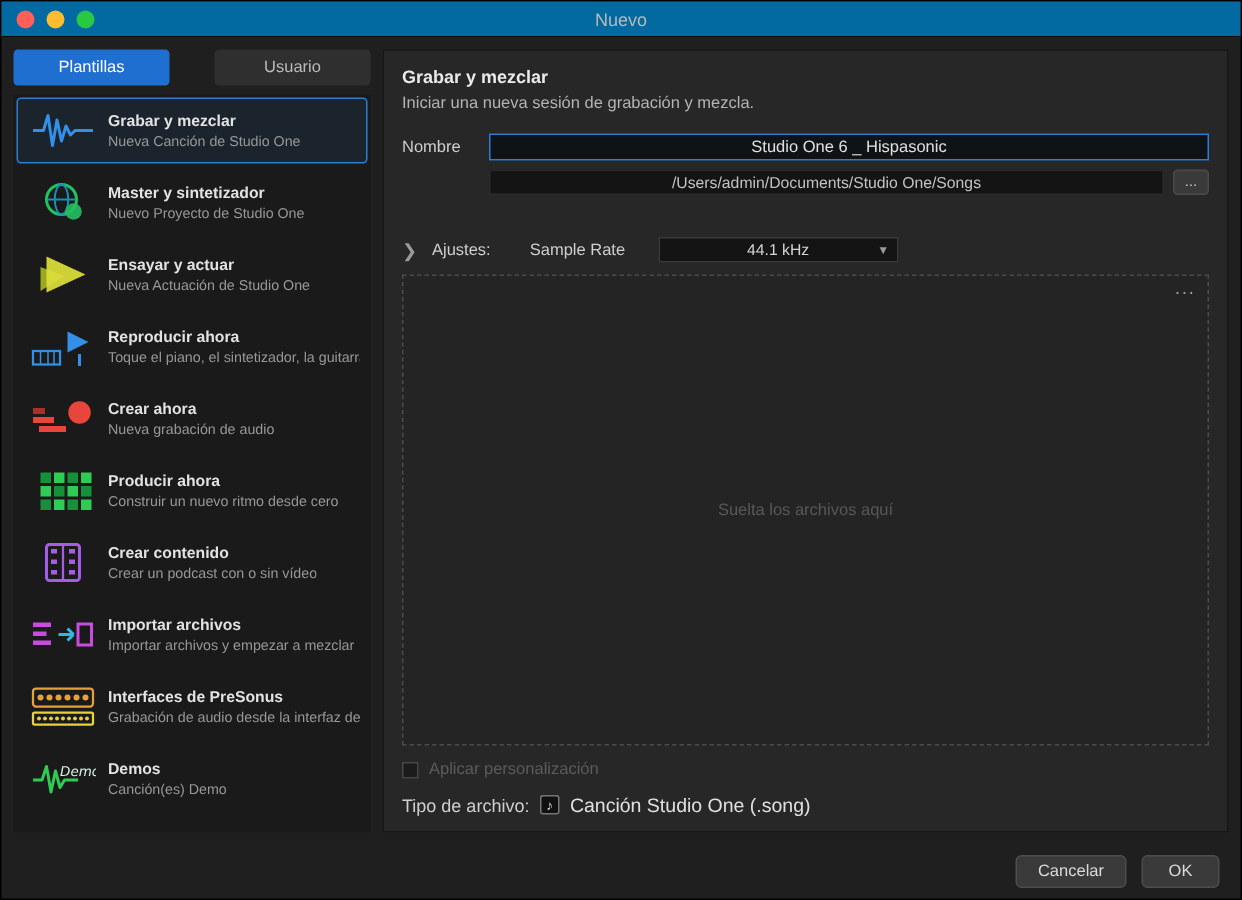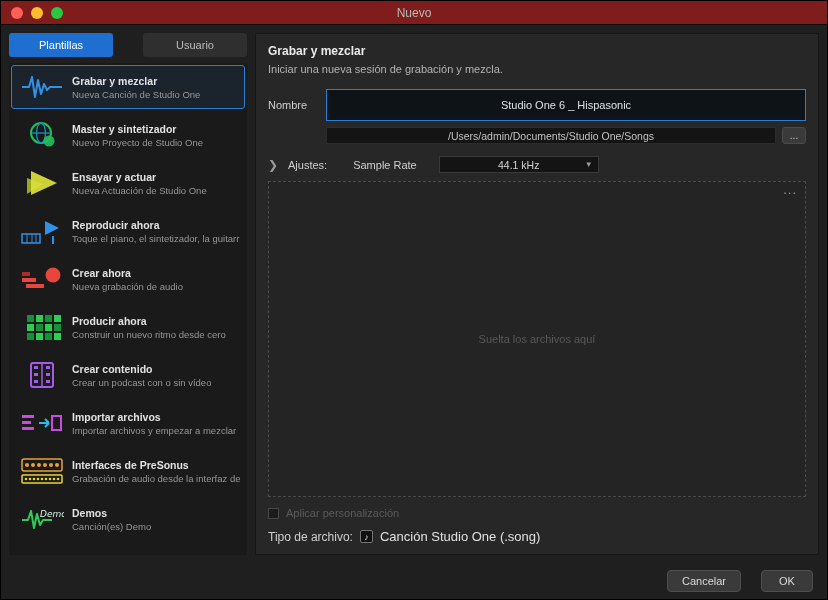--- a/index.html
+++ b/index.html
@@ -2,21 +2,21 @@
 <html><head>
 <meta charset="utf-8">
 <style>
   * { margin:0; padding:0; box-sizing:border-box; }
   html,body { width:828px; height:600px; overflow:hidden; background:#000;
               font-family:"Liberation Sans", sans-serif; }
   .window { position:absolute; inset:0; background:#1f1f1f; display:flex; flex-direction:column;
             border:1px solid #000; }
 
   
-  .titlebar { height:24px; background:#7f1d1d; border-bottom:1px solid #0a0a0a; position:relative;
+  .titlebar { height:24px; background:#0369a1; border-bottom:1px solid #0a0a0a; position:relative;
               display:flex; align-items:center; flex:0 0 auto; }
   .lights { display:flex; gap:8px; padding-left:10px; }
   .light { width:12px; height:12px; border-radius:50%; }
   .light.red { background:#ff5f57; } .light.yellow { background:#febc2e; } .light.green { background:#28c840; }
   .win-title { position:absolute; left:0; right:0; text-align:center; color:#b9b9b9; font-size:12px; }
 
   
   .content { flex:1; display:flex; gap:8px; padding:8px; min-height:0; }
 
   
@@ -37,23 +37,23 @@
   .tpl-sub { font-size:9.5px; color:#979797; white-space:nowrap; overflow:hidden; }
 
   
   .main { flex:1; background:#272727; border:1px solid #161616; display:flex; flex-direction:column;
           padding:10px 12px; min-width:0; }
   .main-title { font-size:12px; font-weight:bold; color:#eaeaea; }
   .main-desc { font-size:11px; color:#b3b3b3; margin:5px 0 14px 0; }
   .row { display:flex; align-items:center; }
   .name-row { gap:10px; margin-bottom:6px; }
   .field-label { font-size:11px; color:#cfcfcf; width:48px; flex:0 0 48px; }
-  .name-input { flex:1; height:32px; background:#0e1318; border:1px solid #2a7fd4; color:#e0e0e0;
+  .name-input { flex:1; height:18px; background:#0e1318; border:1px solid #2a7fd4; color:#e0e0e0;
                 font-size:11px; text-align:center; font-family:"Liberation Sans", sans-serif; outline:none; }
-  .path-row { gap:6px; margin-bottom:12px; padding-left:58px; }
+  .path-row { gap:6px; margin-bottom:28px; padding-left:58px; }
   .path-field { flex:1; height:17px; background:#141414; border:1px solid #2b2b2b; color:#c2c2c2;
                 font-size:10.5px; display:flex; align-items:center; justify-content:center;
                 white-space:nowrap; overflow:hidden; }
   .browse-btn { width:24px; height:17px; background:#3a3a3a; border:1px solid #4a4a4a; border-radius:3px;
                 color:#c8c8c8; font-size:10px; display:flex; align-items:center; justify-content:center; }
   .settings-row { gap:8px; margin-bottom:8px; }
   .chevron { color:#9a9a9a; font-size:12px; width:12px; }
   .settings-label { font-size:11px; color:#cfcfcf; }
   .sr-label { font-size:11px; color:#cfcfcf; margin-left:18px; }
   .dropdown { width:160px; height:17px; margin-left:14px; background:#141414; border:1px solid #3a3a3a;
@@ -70,21 +70,21 @@
   .checkbox { width:11px; height:11px; border:1px solid #474747; background:#1b1b1b; }
   .custom-label { font-size:11px; color:#5b5b5b; }
 
   .filetype-row { gap:7px; }
   .filetype-label { font-size:12px; color:#cfcfcf; }
   .song-icon { width:13px; height:13px; border:1px solid #777; border-radius:2px; background:#111;
                color:#ddd; font-size:9px; display:flex; align-items:center; justify-content:center; }
   .filetype-value { font-size:13px; color:#e0e0e0; }
 
   
-  .footer { flex:0 0 36px; display:flex; align-items:center; justify-content:flex-end; gap:20px;
+  .footer { flex:0 0 36px; display:flex; align-items:center; justify-content:flex-end; gap:10px;
             padding:0 14px; }
   .btn { min-width:52px; padding:4px 14px; background:#3a3a3a; border:1px solid #4d4d4d; border-radius:4px;
          color:#dadada; font-size:11px; text-align:center; }
 </style>
 </head>
 <body>
 
 <div class="window">
 
   <div class="titlebar">

